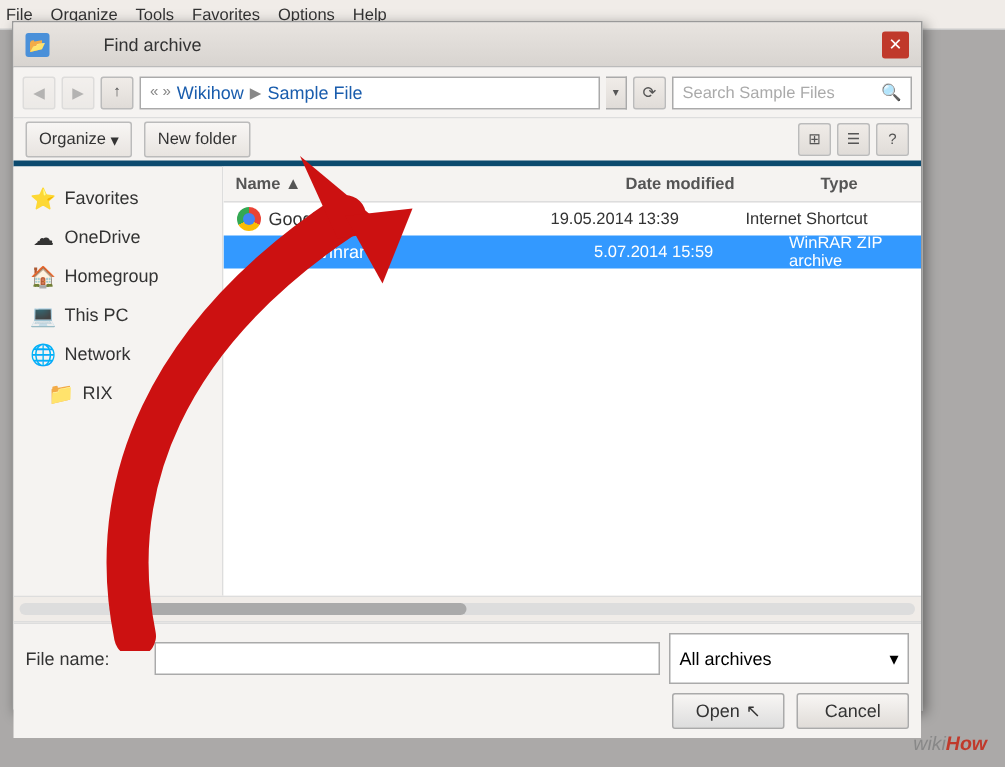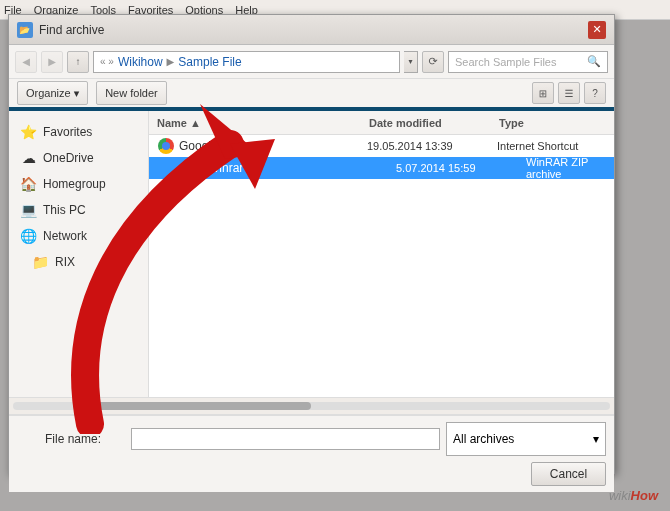--- a/index.html
+++ b/index.html
@@ -69,20 +69,21 @@
       display: flex;
       align-items: center;
       justify-content: center;
       font-size: 9px;
       color: white;
     }
     .title-text {
       font-size: 12px;
       color: #333;
       font-weight: normal;
+      margin-left: 30px;
     }
     .title-bar-controls {
       display: flex;
       gap: 2px;
     }
     .title-btn {
       width: 18px;
       height: 18px;
       display: flex;
       align-items: center;
@@ -262,21 +263,21 @@
       height: 24px;
       background: #f5f3f1;
       display: flex;
       align-items: center;
       border-bottom: 1px solid #ddd;
       font-size: 11px;
       color: #555;
       font-weight: bold;
     }
     .col-name { width: 220px; padding-left: 8px; }
-    .col-date { width: 130px; }
+    .col-date { width: 130px; margin-left: 48px; }
     .col-type { flex: 1; }
 
     .file-row {
       height: 22px;
       display: flex;
       align-items: center;
       font-size: 12px;
       color: #333;
       cursor: pointer;
     }
@@ -329,21 +330,20 @@
     .bottom-bar {
       padding: 6px 8px;
       background: #f5f3f1;
       border-top: 1px solid #ddd;
     }
     .filename-row {
       display: flex;
       align-items: center;
       margin-bottom: 6px;
       gap: 6px;
-      margin-left: 28px;
     }
     .filename-label {
       font-size: 12px;
       color: #333;
       width: 80px;
       flex-shrink: 0;
     }
     .filename-input {
       flex: 1;
       height: 22px;
@@ -576,20 +576,24 @@
   <div class="bottom-bar">
     <div class="filename-row">
       <span class="filename-label">File name:</span>
       <input class="filename-input" type="text" value="" style="">
       <div class="filetype-dropdown">
         <span>All archives</span>
         <span>▾</span>
       </div>
     </div>
     <div class="button-row">
+      <button class="action-btn open-btn">
+        <span>Open</span>
+        <span>↖</span>
+      </button>
       <button class="action-btn">
         <span>Cancel</span>
       </button>
     </div>
   </div>
 
 </div>
 
 <svg class="arrow-overlay" viewBox="0 0 320 390" xmlns="http://www.w3.org/2000/svg">
   <defs>

